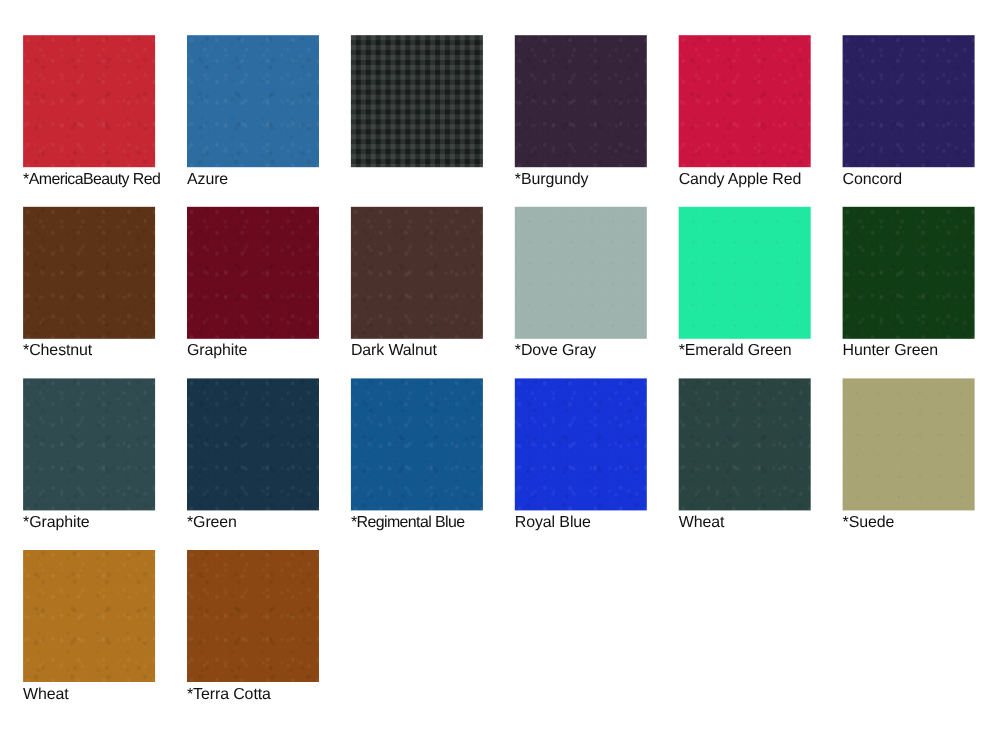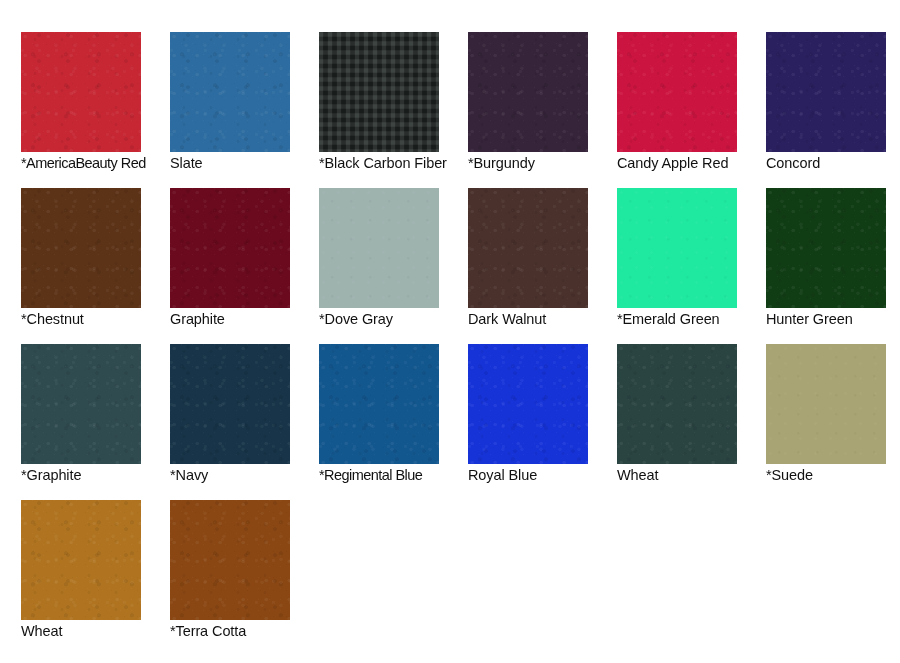--- a/index.html
+++ b/index.html
@@ -109,25 +109,24 @@
 </head>
 <body>
 
 <div id="swatch-grid">
     <div class="swatch-cell">
       <div class="swatch-chip" style="background-color: rgb(198, 39, 51);"></div>
       <div class="swatch-label tight">*AmericaBeauty Red</div>
     </div>
     <div class="swatch-cell">
       <div class="swatch-chip" style="background-color: rgb(45, 108, 160);"></div>
-      <div class="swatch-label">Slate</div>
+      <div class="swatch-label">Azure</div>
     </div>
     <div class="swatch-cell">
       <div class="swatch-chip weave" style="background-color: rgb(37, 43, 41);"></div>
-      <div class="swatch-label">*Black Carbon Fiber</div>
     </div>
     <div class="swatch-cell">
       <div class="swatch-chip" style="background-color: rgb(54, 36, 58);"></div>
       <div class="swatch-label">*Burgundy</div>
     </div>
     <div class="swatch-cell">
       <div class="swatch-chip" style="background-color: rgb(204, 20, 64);"></div>
       <div class="swatch-label">Candy Apple Red</div>
     </div>
     <div class="swatch-cell">
@@ -136,42 +135,42 @@
     </div>
     <div class="swatch-cell">
       <div class="swatch-chip" style="background-color: rgb(92, 51, 23);"></div>
       <div class="swatch-label">*Chestnut</div>
     </div>
     <div class="swatch-cell">
       <div class="swatch-chip" style="background-color: rgb(107, 10, 30);"></div>
       <div class="swatch-label">Graphite</div>
     </div>
     <div class="swatch-cell">
+      <div class="swatch-chip" style="background-color: rgb(74, 49, 44);"></div>
+      <div class="swatch-label">Dark Walnut</div>
+    </div>
+    <div class="swatch-cell">
       <div class="swatch-chip flat" style="background-color: rgb(158, 178, 174);"></div>
       <div class="swatch-label">*Dove Gray</div>
-    </div>
-    <div class="swatch-cell">
-      <div class="swatch-chip" style="background-color: rgb(74, 49, 44);"></div>
-      <div class="swatch-label">Dark Walnut</div>
     </div>
     <div class="swatch-cell">
       <div class="swatch-chip flat" style="background-color: rgb(31, 232, 160);"></div>
       <div class="swatch-label">*Emerald Green</div>
     </div>
     <div class="swatch-cell">
       <div class="swatch-chip" style="background-color: rgb(17, 61, 21);"></div>
       <div class="swatch-label">Hunter Green</div>
     </div>
     <div class="swatch-cell">
       <div class="swatch-chip" style="background-color: rgb(47, 75, 80);"></div>
       <div class="swatch-label">*Graphite</div>
     </div>
     <div class="swatch-cell">
       <div class="swatch-chip" style="background-color: rgb(23, 52, 72);"></div>
-      <div class="swatch-label">*Navy</div>
+      <div class="swatch-label">*Green</div>
     </div>
     <div class="swatch-cell">
       <div class="swatch-chip" style="background-color: rgb(19, 87, 143);"></div>
       <div class="swatch-label tight">*Regimental Blue</div>
     </div>
     <div class="swatch-cell">
       <div class="swatch-chip" style="background-color: rgb(22, 51, 216);"></div>
       <div class="swatch-label">Royal Blue</div>
     </div>
     <div class="swatch-cell">

